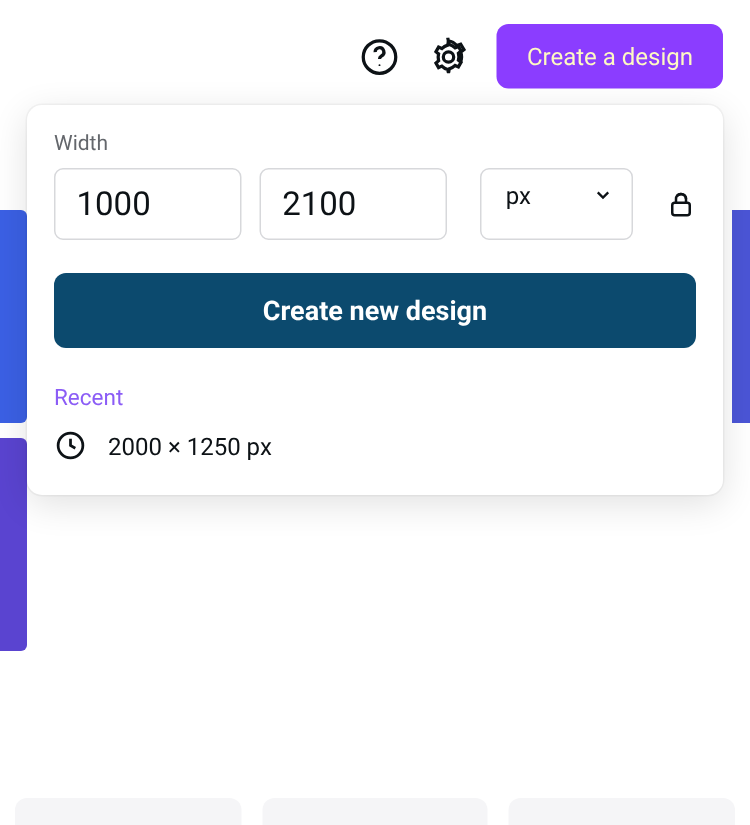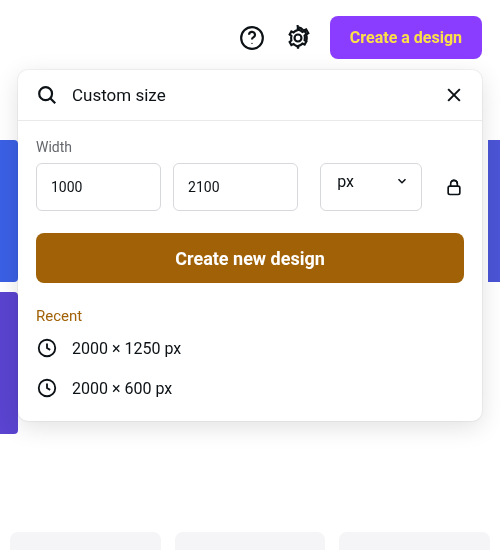--- a/index.html
+++ b/index.html
@@ -8,43 +8,43 @@
   
   .bg-card-left { position: absolute; left: 0; top: 140px; width: 18px; height: 142px; background: #3b60e4; border-top-right-radius: 4px; border-bottom-right-radius: 4px; }
   .bg-card-left2 { position: absolute; left: 0; top: 292px; width: 18px; height: 142px; background: #5a44d0; border-top-right-radius: 4px; border-bottom-right-radius: 4px; }
   .bg-card-right { position: absolute; right: 0; top: 140px; width: 12px; height: 142px; background: #4b55d6; }
   .bg-bottom-row { position: absolute; left: 10px; right: 10px; bottom: 0; height: 18px; display: flex; gap: 14px; }
   .bg-bottom-row div { flex: 1; background: #f5f5f7; border-top-left-radius: 8px; border-top-right-radius: 8px; }
 
   
   .top-bar { position: absolute; top: 16px; right: 18px; display: flex; align-items: center; gap: 18px; }
   .icon-btn { width: 28px; height: 28px; display: flex; align-items: center; justify-content: center; cursor: pointer; color: #0d1216; }
-  .primary-btn { background: #8b3dff; color: #fde047; font-weight: 700; font-size: 16px; padding: 12px 20px; border-radius: 8px; cursor: pointer; }
+  .primary-btn { background: #8b3dff; color: #fef9c3; font-weight: 400; font-size: 16px; padding: 12px 20px; border-radius: 8px; cursor: pointer; }
 
   
   .panel { position: absolute; left: 18px; top: 70px; width: 464px; background: #fff; border-radius: 10px; box-shadow: 0 6px 24px rgba(0,0,0,0.12), 0 0 0 1px rgba(0,0,0,0.04); overflow: hidden; }
   .search-row { display: flex; align-items: center; padding: 14px 18px; border-bottom: 1px solid #e9e9ec; }
   .search-row .sicon { margin-right: 14px; color: #0d1216; }
   .search-text { flex: 1; font-size: 17px; color: #0d1216; }
   .close-x { cursor: pointer; color: #0d1216; }
 
   .panel-body { padding: 18px 18px 22px; }
   .labels-row { display: flex; }
   .labels-row .lbl { width: 140px; font-size: 14px; color: #64676c; margin-bottom: 8px; }
   .labels-row .lbl + .lbl { margin-left: 0; }
 
   .inputs-row { display: flex; align-items: center; gap: 12px; }
-  .field { width: 128px; height: 48px; border: 1px solid #d7d8db; border-radius: 6px; padding: 0 14px; font-size: 14px; color: #0d1216; display: flex; align-items: center; background: #fff; }
+  .field { width: 128px; height: 48px; border: 1px solid #d7d8db; border-radius: 6px; padding: 0 14px; font-size: 22px; color: #0d1216; display: flex; align-items: center; background: #fff; }
   .unit-sel { width: 104px; height: 48px; border: 1px solid #d7d8db; border-radius: 6px; display: flex; align-items: center; justify-content: space-between; padding: 0 12px 12px 16px; font-size: 16px; color: #0d1216; cursor: pointer; margin-left: 10px; }
   .lock { margin-left: 10px; color: #0d1216; cursor: pointer; }
 
-  .big-btn { margin-top: 22px; width: 100%; height: 50px; background: #a16207; color: #fff; font-weight: 700; font-size: 18px; border-radius: 8px; display: flex; align-items: center; justify-content: center; cursor: pointer; }
+  .big-btn { margin-top: 22px; width: 100%; height: 50px; background: #0c4a6e; color: #fff; font-weight: 700; font-size: 18px; border-radius: 8px; display: flex; align-items: center; justify-content: center; cursor: pointer; }
 
-  .recent-label { margin-top: 24px; font-size: 15px; color: #a16207; }
-  .recent-list { margin-top: 12px; display: flex; flex-direction: column; gap: 18px; }
+  .recent-label { margin-top: 24px; font-size: 15px; color: #8b5cf6; }
+  .recent-list { margin-top: 12px; display: flex; flex-direction: column; }
   .recent-item { display: flex; align-items: center; gap: 14px; cursor: pointer; font-size: 16px; color: #0d1216; }
 
   svg { display: block; }
 </style>
 </head>
 <body>
 
 <div class="stage">
 
   <div class="bg-card-left"></div>
@@ -68,35 +68,20 @@
       <svg width="26" height="26" viewBox="0 0 24 24" fill="none" stroke="currentColor" stroke-width="2">
         <circle cx="12" cy="12" r="3.2"></circle>
         <path d="M19.4 15a7.9 7.9 0 0 0 .1-6l2-1.5-2-3.4-2.4.9a8 8 0 0 0-5.2-3L11.5 0h-0"></path>
         <path d="M12 2.2l.5 2.1a8 8 0 0 1 3.6 2.1l2-0.9 1.6 2.8-1.6 1.4a8 8 0 0 1 0 4.2l1.6 1.4-1.6 2.8-2-0.9a8 8 0 0 1-3.6 2.1L12 21.8l-.5-2.1a8 8 0 0 1-3.6-2.1l-2 0.9-1.6-2.8 1.6-1.4a8 8 0 0 1 0-4.2L4.3 8.7l1.6-2.8 2 0.9a8 8 0 0 1 3.6-2.1L12 2.2z"></path>
       </svg>
     </div>
     <div class="primary-btn">Create a design</div>
   </div>
 
   <div class="panel">
-    <div class="search-row">
-      <span class="sicon">
-        <svg width="22" height="22" viewBox="0 0 24 24" fill="none" stroke="currentColor" stroke-width="2.4">
-          <circle cx="10.5" cy="10.5" r="7"></circle>
-          <line x1="21" y1="21" x2="15.8" y2="15.8"></line>
-        </svg>
-      </span>
-      <div class="search-text">Custom size</div>
-      <span class="close-x">
-        <svg width="20" height="20" viewBox="0 0 24 24" fill="none" stroke="currentColor" stroke-width="2.4">
-          <line x1="5" y1="5" x2="19" y2="19"></line>
-          <line x1="19" y1="5" x2="5" y2="19"></line>
-        </svg>
-      </span>
-    </div>
 
     <div class="panel-body">
       <div class="labels-row">
         <div class="lbl">Width</div>
       </div>
       <div class="inputs-row">
         <div class="field">1000</div>
         <div class="field">2100</div>
         <div class="unit-sel">
           <span>px</span>
@@ -122,26 +107,17 @@
       <div class="recent-list">
         <div class="recent-item">
           <span>
             <svg width="22" height="22" viewBox="0 0 24 24" fill="none" stroke="currentColor" stroke-width="2">
               <circle cx="12" cy="12" r="9"></circle>
               <polyline points="12 7 12 12 15.5 14"></polyline>
             </svg>
           </span>
           <span>2000 × 1250 px</span>
         </div>
-        <div class="recent-item">
-          <span>
-            <svg width="22" height="22" viewBox="0 0 24 24" fill="none" stroke="currentColor" stroke-width="2">
-              <circle cx="12" cy="12" r="9"></circle>
-              <polyline points="12 7 12 12 15.5 14"></polyline>
-            </svg>
-          </span>
-          <span>2000 × 600 px</span>
-        </div>
       </div>
     </div>
   </div>
 
 </div>
 
 </body></html>

